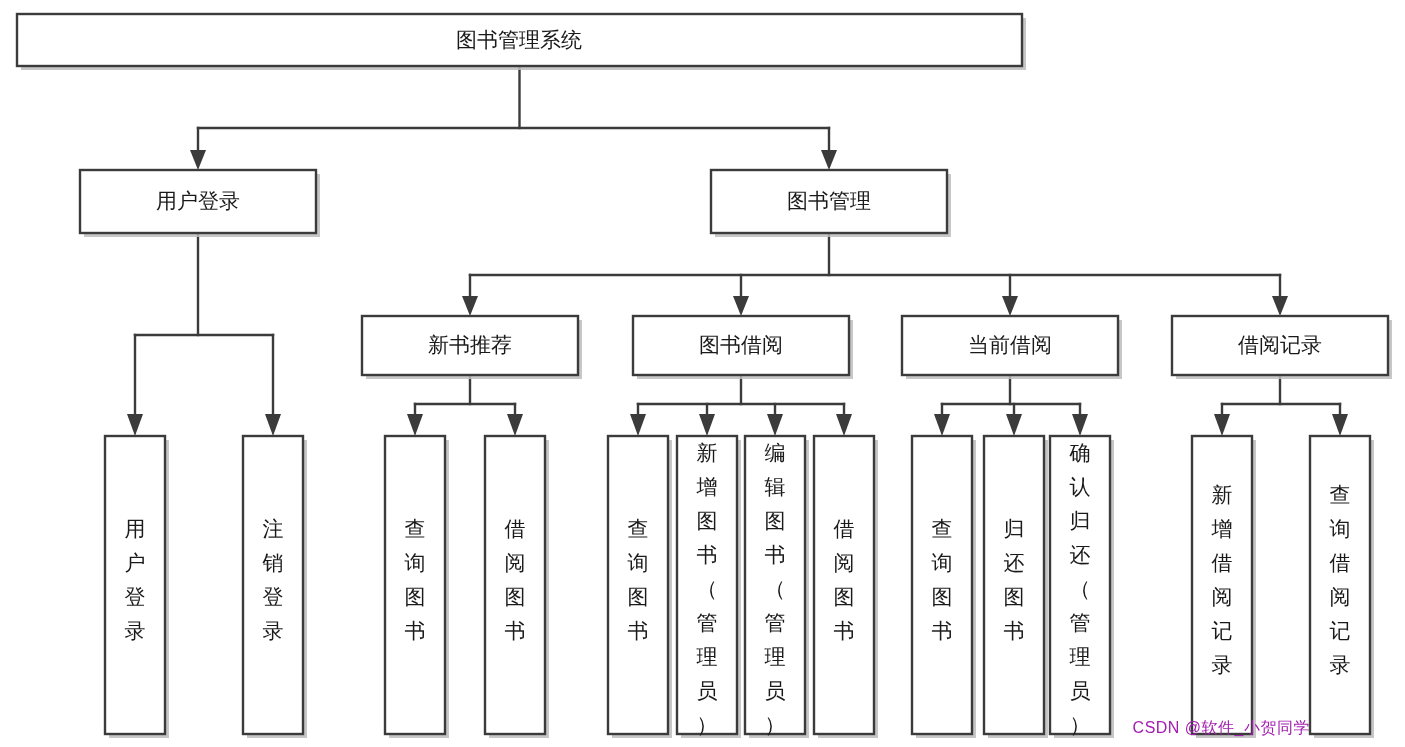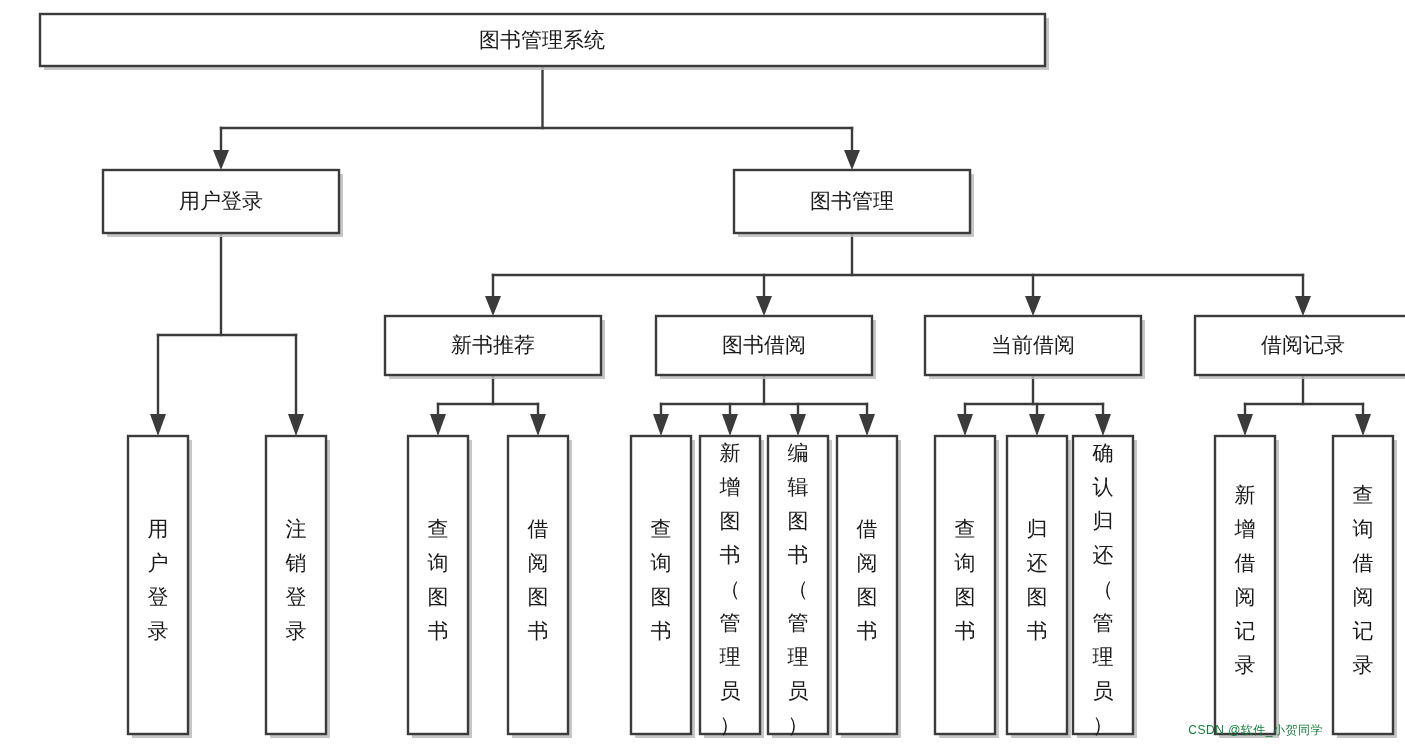--- a/index.html
+++ b/index.html
@@ -11,21 +11,20 @@
     width: 1405px;
     height: 747px;
     font-family: "Liberation Sans", "DejaVu Sans", sans-serif;
     overflow: hidden;
     position: relative;
   }
   #diagram-root {
     position: relative;
     width: 1314px;
     height: 747px;
-    margin-left: 23px;
   }
   svg#flowchart {
     position: absolute;
     top: 0;
     left: 0;
     width: 1405px;
     height: 747px;
     display: block;
   }
   .node-box {
@@ -56,25 +55,25 @@
     dominant-baseline: middle;
   }
   .node-label-vertical {
     fill: #1a1a1a;
     font-family: "Liberation Sans", "DejaVu Sans", sans-serif;
     font-size: 21px;
     text-anchor: middle;
   }
   .watermark-text {
     position: absolute;
-    right: 14px;
+    right: 4px;
     bottom: 8px;
     font-family: "Liberation Sans", "DejaVu Sans", sans-serif;
-    font-size: 12px;
-    color: #15803d;
+    font-size: 16px;
+    color: #a21caf;
     white-space: nowrap;
     letter-spacing: 0.5px;
   }
 </style>
 </head>
 <body>
 
 <div id="diagram-root">
 
   <svg id="flowchart" viewBox="0 0 1405 747">

